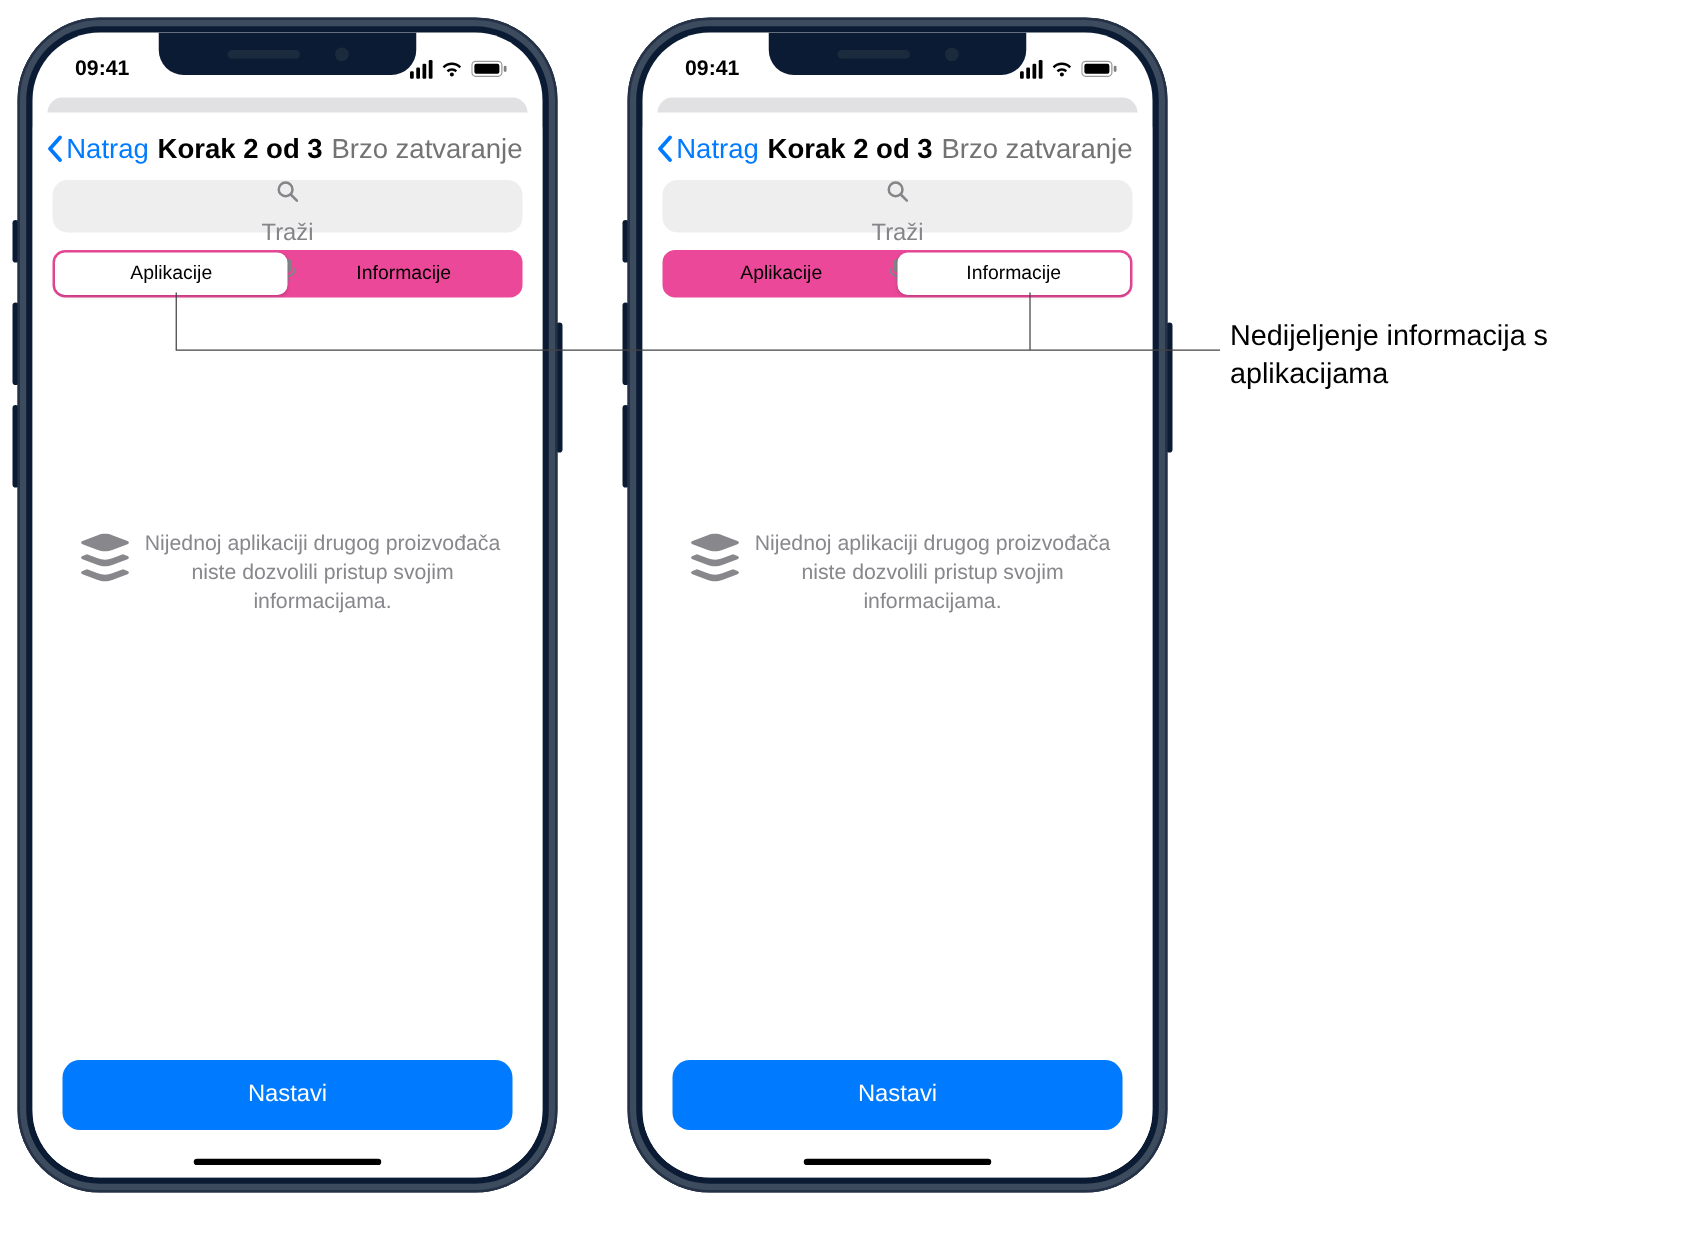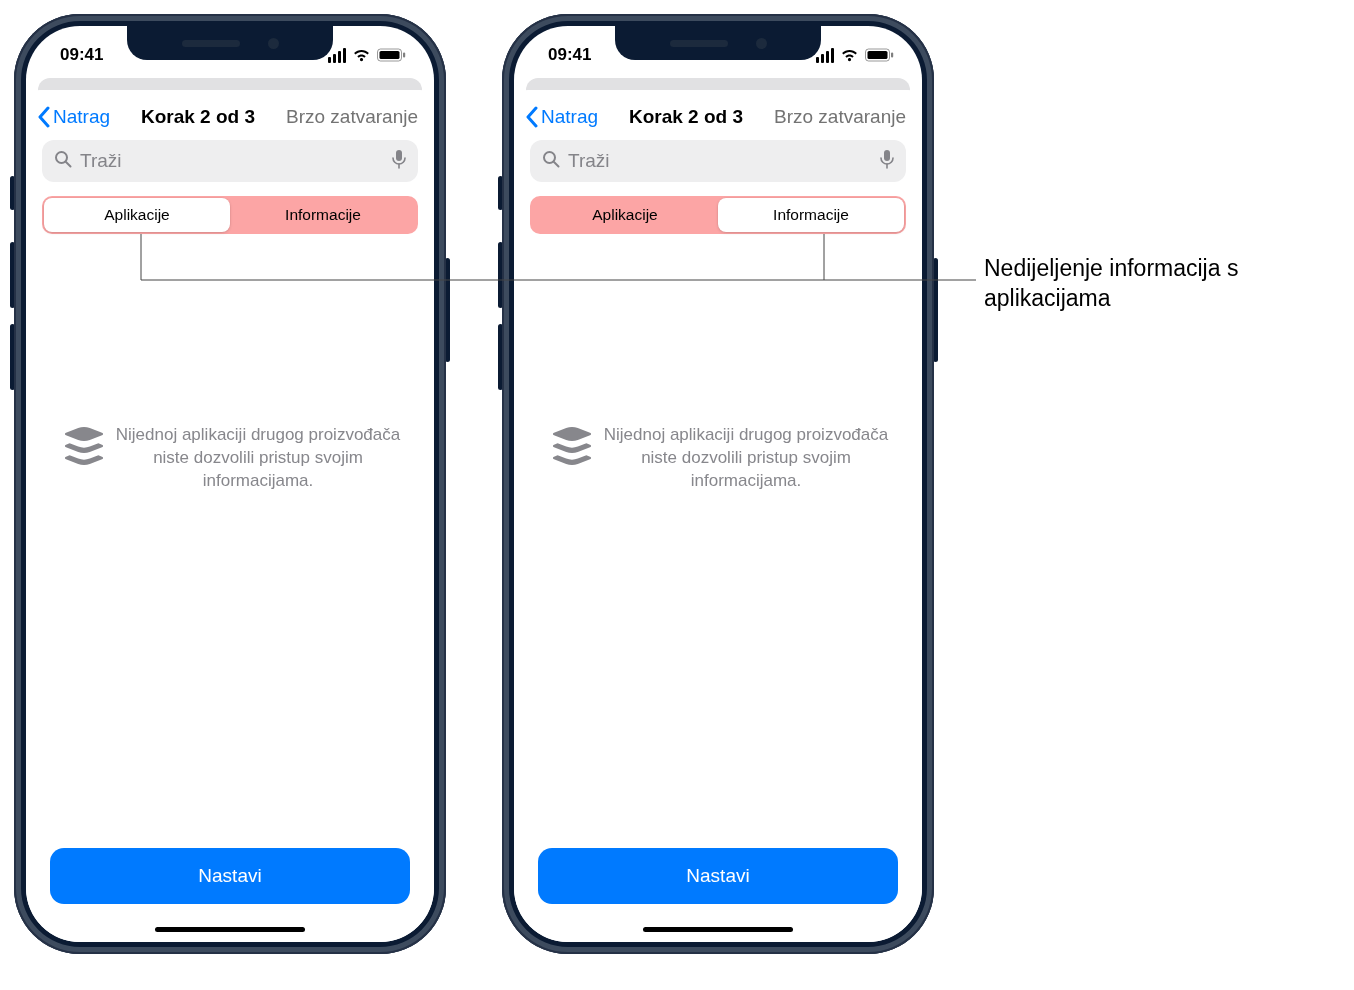--- a/index.html
+++ b/index.html
@@ -79,39 +79,40 @@
   .sheet-back {
     position:absolute;
     top: 52px; left: 12px; right: 12px; height: 18px;
     background:#e1e1e3;
     border-top-left-radius: 12px;
     border-top-right-radius: 12px;
   }
   .nav {
     display:flex; align-items:center; justify-content:space-between;
     padding: 16px 16px 10px 10px;
-    font-size: 19px;
+    font-size: 22px;
   }
   .nav-back { display:flex; align-items:center; gap:2px; color:#007aff; }
   .nav-title { font-weight:600; color:#000; }
   .nav-action { color:#737373; }
   .chevron svg { display:block; }
   .search {
     margin: 2px 16px 0;
     background:#eeeeef;
     border-radius: 12px;
     height: 42px;
     display:flex; align-items:center; gap:8px;
     padding: 0 12px;
     color:#848489;
     font-size:19px;
+    flex-direction:column;
   }
   .seg {
     margin: 14px 16px 0;
-    background:#fca5a5;
+    background:#ec4899;
     border-radius: 10px;
     padding:2px;
     display:flex;
     height: 38px;
   }
   .seg button {
     flex:1;
     border:none; background:transparent;
     font-size:15.5px; color:#000;
     border-radius:8px;

